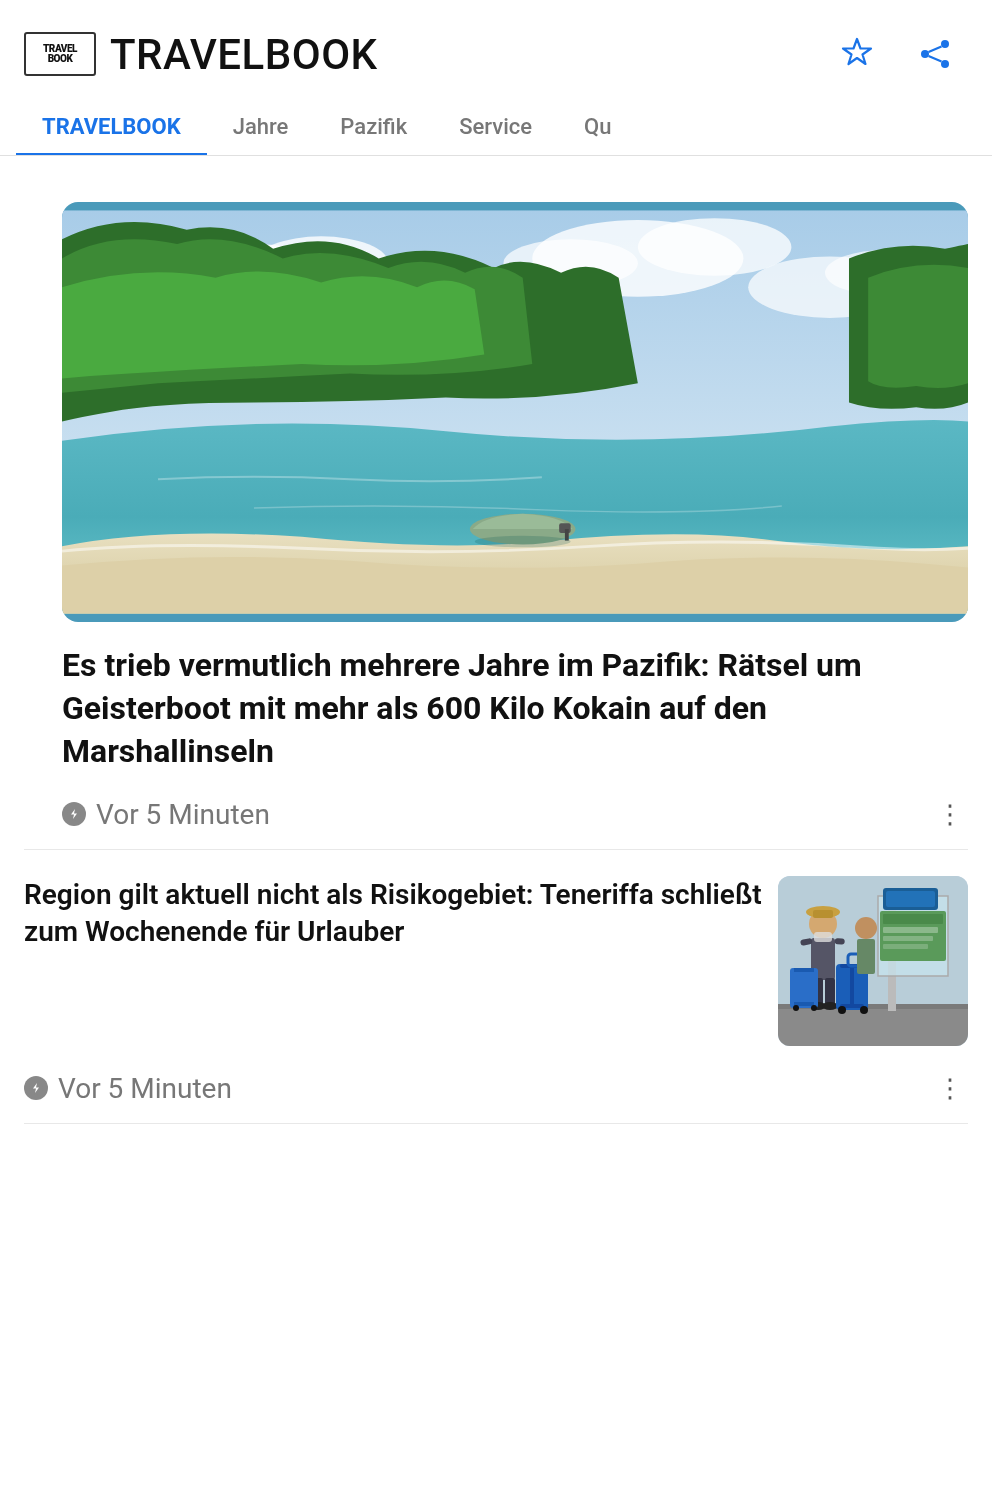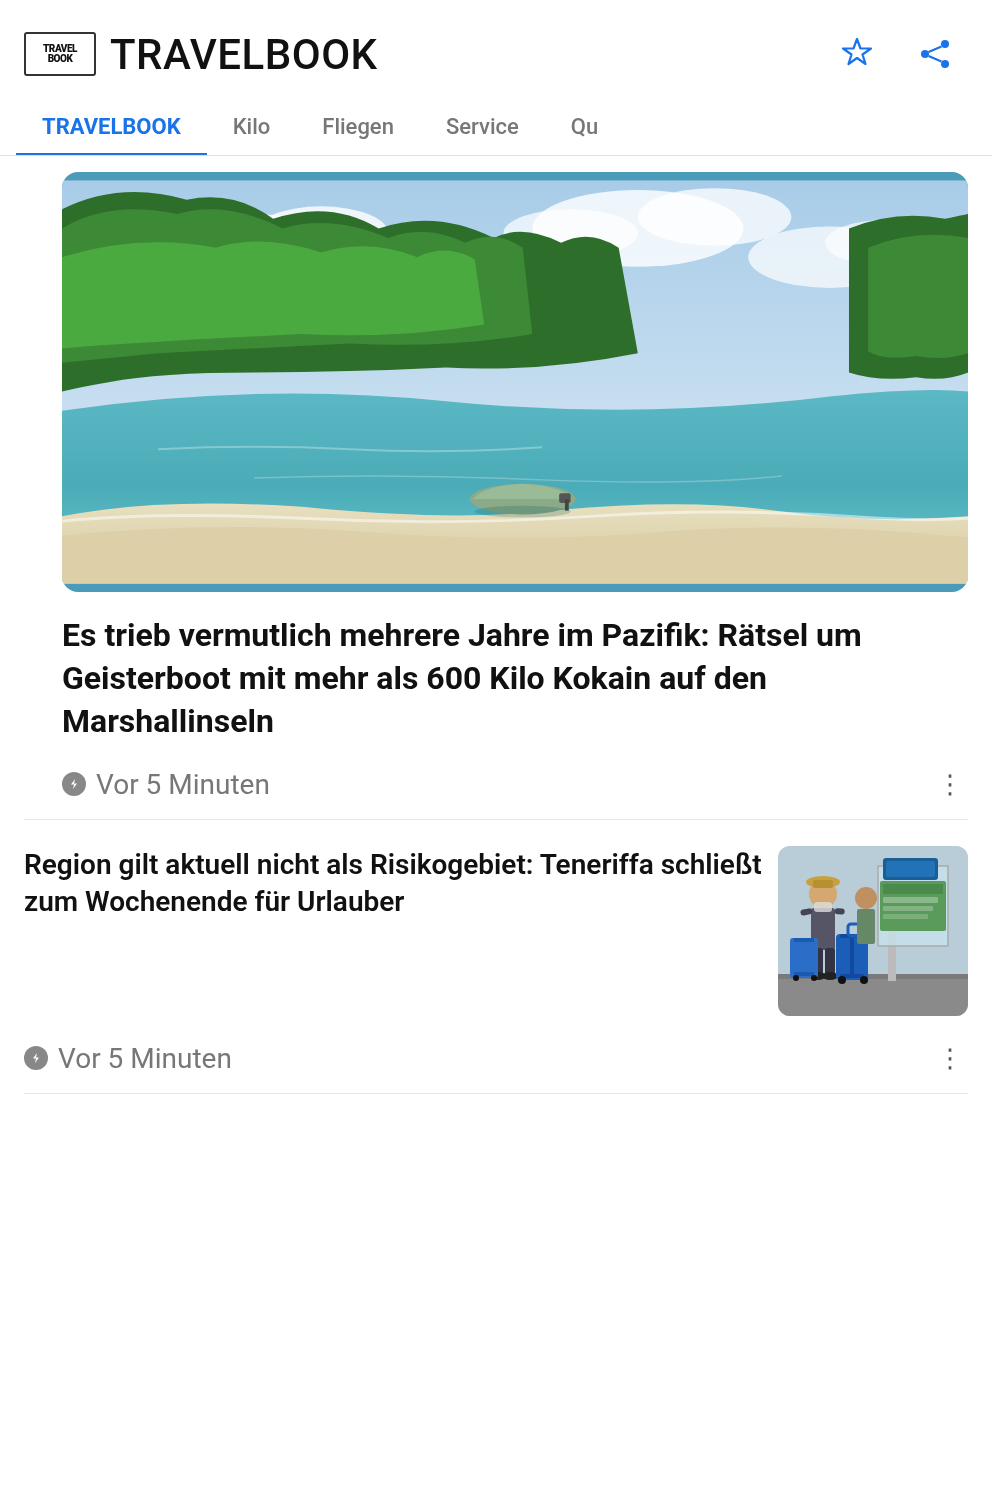--- a/index.html
+++ b/index.html
@@ -107,21 +107,21 @@
       font-weight: 700;
     }
 
     
     .content {
       padding: 0 24px;
     }
 
     
     .main-article {
-      margin-top: 16px;
+      margin-top: 46px;
       padding-left: 38px;
     }
 
     .main-image {
       width: 100%;
       height: 420px;
       border-radius: 16px;
       overflow: hidden;
       background: #4a9aba;
       position: relative;
@@ -263,22 +263,22 @@
   <div class="arrow-svg-container">
     <svg viewBox="0 0 550 430" fill="none" xmlns="http://www.w3.org/2000/svg" width="550" height="430">
 
       <polygon points="480,30 390,160 440,145 430,310 510,310 500,145 550,160" fill="#e8220a"></polygon>
     </svg>
   </div>
 </div>
 
 <nav class="tabs">
   <div class="tab active">TRAVELBOOK</div>
-  <div class="tab">Kilo</div>
-  <div class="tab">Fliegen</div>
+  <div class="tab">Jahre</div>
+  <div class="tab">Pazifik</div>
   <div class="tab">Service</div>
   <div class="tab">Qu</div>
 </nav>
 
 <main class="content">
 
   <article class="main-article">
     <div class="main-image">
       
       <svg class="beach-scene" viewBox="0 0 944 420" xmlns="http://www.w3.org/2000/svg">

